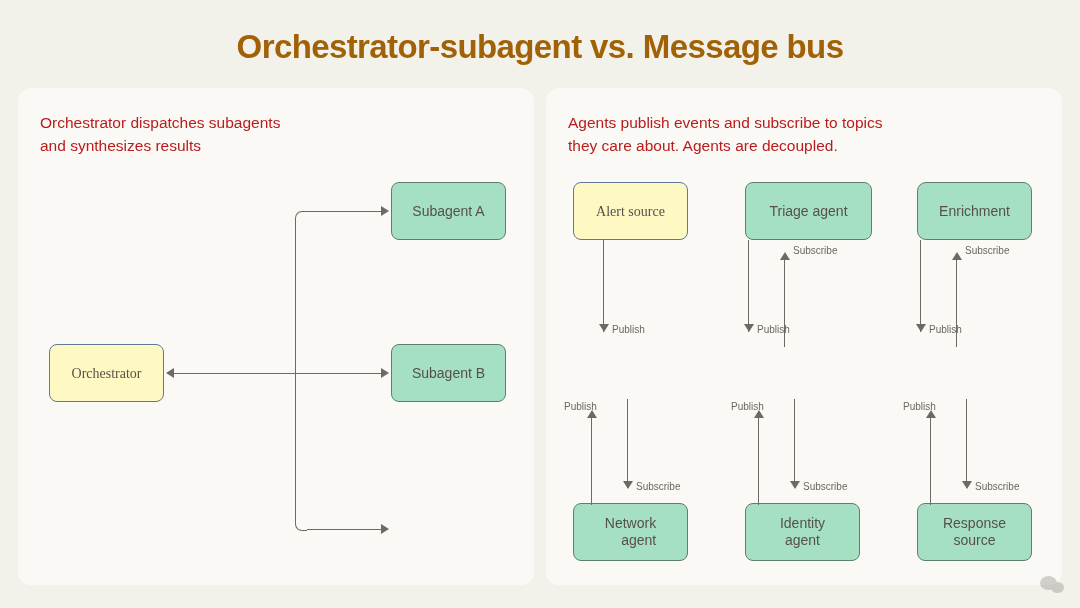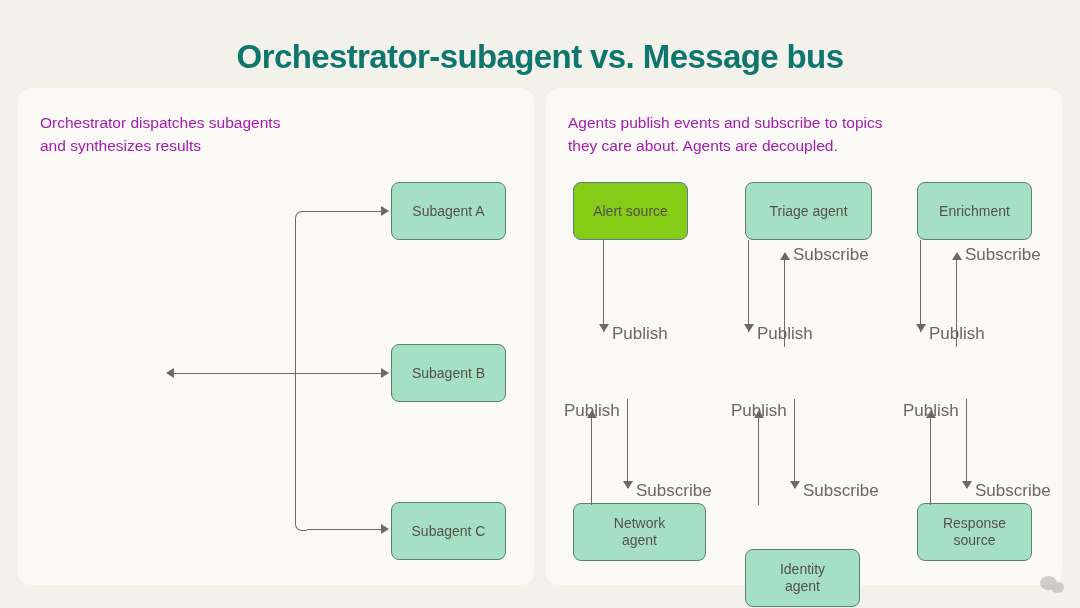--- a/index.html
+++ b/index.html
@@ -5,56 +5,56 @@
   * { box-sizing: border-box; margin: 0; padding: 0; }
   html, body {
     width: 1080px; height: 608px;
     background: #f2f1ea;
     font-family: "Liberation Sans", sans-serif;
     overflow: hidden;
   }
   #stage { position: relative; width: 1080px; height: 608px; background: #f2f1ea; }
 
   .page-title {
-    position: absolute; left: 0; top: 38px; width: 1080px;
+    position: absolute; left: 0; top: 28px; width: 1080px;
     text-align: center;
     font-size: 33px; font-weight: 700; letter-spacing: -0.6px;
-    color: #0f766e;
+    color: #a16207;
     font-family: "Liberation Sans", sans-serif;
   }
 
   .panel {
     position: absolute;
     background: #faf9f5;
     border-radius: 13px;
     top: 88px; height: 497px;
   }
   .panel.left  { left: 18px;  width: 516px; }
   .panel.right { left: 546px; width: 516px; }
 
   .panel-caption {
     position: absolute; left: 22px; top: 23px;
     font-size: 15.5px; line-height: 23px; font-weight: 400;
-    color: #a21caf; width: 440px;
+    color: #b91c1c; width: 440px;
     white-space: pre-line;
   }
 
   
   .node {
     position: absolute;
     border-radius: 8px;
     display: flex; align-items: center; justify-content: center;
     text-align: center;
     font-size: 14px; line-height: 17px;
     color: #55514a;
     border: 1.3px solid #6f6f6f;
     white-space: pre-line;
   }
   .node.green { background: #a6e0c4; border-color: #5e7f6e; }
-  .node.blue  { background: #84cc16; border-color: #5f7a92; }
+  .node.blue  { background: #fef9c3; border-color: #5f7a92; font-family: Liberation Serif, serif; }
   .node.bus {
     background: #f8dfb3; border-color: #8a7a5e;
     font-size: 14px; color: #55514a;
   }
 
   
   .ln { position: absolute; background: #6d6a63; }
   .ln.v { width: 1.4px; }
   .ln.h { height: 1.4px; }
 
@@ -67,21 +67,21 @@
   .corner.bl { border-right: none; border-top: none;   border-bottom-left-radius: 7px; }
 
   .arrow { position: absolute; width: 0; height: 0; }
   .arrow.down  { border-left: 5px solid transparent; border-right: 5px solid transparent; border-top: 8px solid #6d6a63; }
   .arrow.up    { border-left: 5px solid transparent; border-right: 5px solid transparent; border-bottom: 8px solid #6d6a63; }
   .arrow.right { border-top: 5px solid transparent; border-bottom: 5px solid transparent; border-left: 8px solid #6d6a63; }
   .arrow.left  { border-top: 5px solid transparent; border-bottom: 5px solid transparent; border-right: 8px solid #6d6a63; }
 
   .edge-label {
     position: absolute;
-    font-size: 17px; color: #6b6860;
+    font-size: 10px; color: #6b6860;
     white-space: nowrap;
   }
 
   
   .watermark {
     position: absolute; right: 14px; bottom: 12px;
     display: flex; align-items: center; gap: 9px;
     opacity: 0.42;
   }
   .wm-text {
@@ -99,29 +99,29 @@
 <body>
 
 <div id="stage">
 
   <div class="page-title">Orchestrator-subagent vs. Message bus</div>
 
   <div class="panel left">
     <div class="panel-caption">Orchestrator dispatches subagents
 and synthesizes results</div>
 
+    <div class="node blue" style="left:31px; top:256px; width:115px; height:58px;">
+      <span>Orchestrator</span>
+    </div>
 
     <div class="node green" style="left:373px; top:94px; width:115px; height:58px;">
       <span>Subagent A</span>
     </div>
     <div class="node green" style="left:373px; top:256px; width:115px; height:58px;">
       <span>Subagent B</span>
-    </div>
-    <div class="node green" style="left:373px; top:414px; width:115px; height:58px;">
-      <span>Subagent C</span>
     </div>
 
     <div class="ln v" style="left:277px; top:130px; height:306px;"></div>
 
     <div class="corner tl" style="left:277px; top:123px; width:12px; height:12px;"></div>
     <div class="ln h" style="left:289px; top:123px; width:74px;"></div>
     <div class="arrow right" style="left:363px; top:118px;"></div>
 
     <div class="ln h" style="left:156px; top:285px; width:207px;"></div>
     <div class="arrow left" style="left:148px; top:280px;"></div>
@@ -135,30 +135,30 @@
   <div class="panel right">
     <div class="panel-caption">Agents publish events and subscribe to topics
 they care about. Agents are decoupled.</div>
 
     <div class="node blue" style="left:27px; top:94px; width:115px; height:58px;">
       <span>Alert source</span>
     </div>
     <div class="node green" style="left:199px; top:94px; width:127px; height:58px;">
       <span>Triage agent</span>
     </div>
-    <div class="node green" style="left:371px; top:94px; width:115px; height:58px;">
+    <div class="node green" style="left:371px; top:94px; width:115px; height:58px;border-radius:9px;">
       <span>Enrichment</span>
     </div>
 
 
-    <div class="node green" style="left:27px; top:415px; width:133px; height:58px;">
+    <div class="node green" style="left:27px; top:415px; width:115px; height:58px;text-align:right;">
       <span>Network
 agent</span>
     </div>
-    <div class="node green" style="left:199px; top:415px; width:115px; height:58px;margin-top:46px;">
+    <div class="node green" style="left:199px; top:415px; width:115px; height:58px;">
       <span>Identity
 agent</span>
     </div>
     <div class="node green" style="left:371px; top:415px; width:115px; height:58px;">
       <span>Response
 source</span>
     </div>
 
     <div class="ln v" style="left:57px; top:152px; height:92px;"></div>
     <div class="arrow down" style="left:53px; top:236px;"></div>

